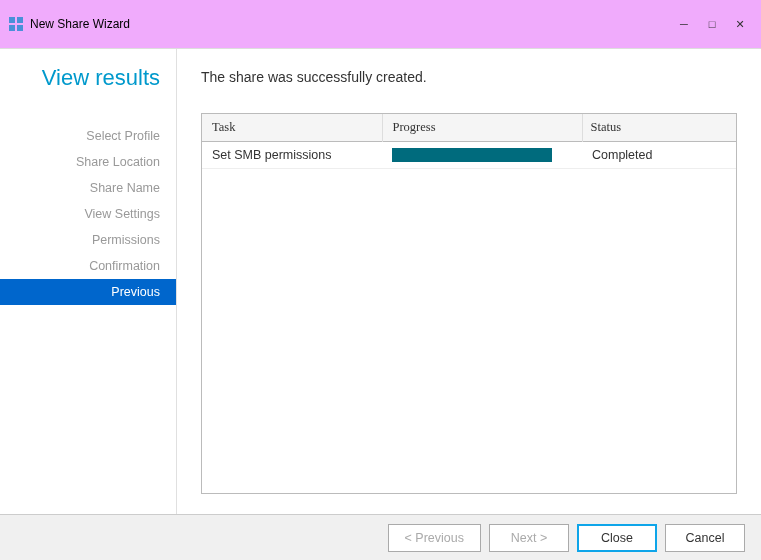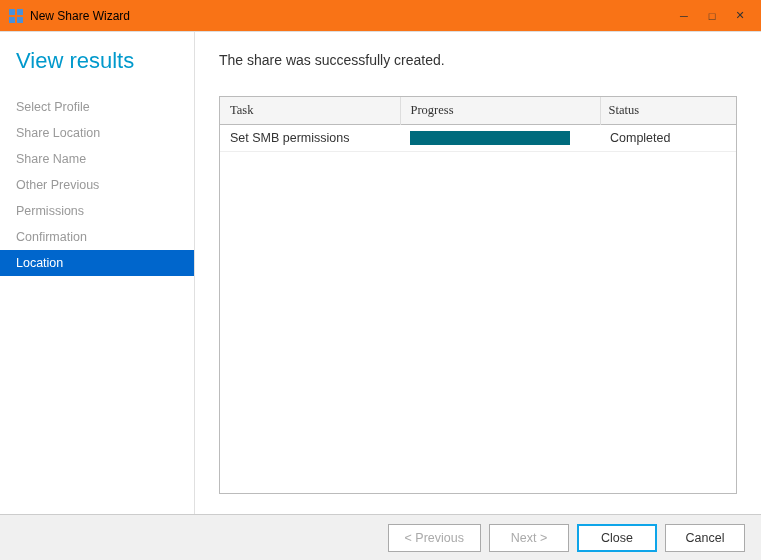--- a/index.html
+++ b/index.html
@@ -8,26 +8,26 @@
       height: 560px;
       font-family: 'Segoe UI', Tahoma, Geneva, Verdana, sans-serif;
       font-size: 13px;
       background: #f0f0f0;
       display: flex;
       flex-direction: column;
     }
 
     
     .title-bar {
-      background: #f97316;
+      background: #f0abfc;
       display: flex;
       align-items: center;
       padding: 6px 8px;
       border-bottom: 1px solid #ddd;
-      height: 32px;
+      height: 49px;
       flex-shrink: 0;
     }
     .title-bar-icon {
       width: 16px;
       height: 16px;
       margin-right: 6px;
       flex-shrink: 0;
     }
     .title-bar-text {
       font-size: 12px;
@@ -54,35 +54,37 @@
     
     .main-content {
       display: flex;
       flex: 1;
       background: #fff;
       overflow: hidden;
     }
 
     
     .sidebar {
-      width: 195px;
+      width: 177px;
       background: #fff;
       padding: 16px 0;
       flex-shrink: 0;
       border-right: 1px solid #e0e0e0;
+      text-align: right;
     }
     .page-title {
       font-size: 22px;
       color: #0099cc;
       font-weight: 300;
       padding: 0 16px 20px 16px;
       line-height: 1.2;
     }
     .nav-items {
       list-style: none;
+      margin-top: 12px;
     }
     .nav-item {
       padding: 6px 16px;
       color: #999;
       font-size: 12.5px;
       cursor: default;
     }
     .nav-item.active {
       background: #0066cc;
       color: #fff;
@@ -198,24 +200,24 @@
 </div>
 
 <div class="main-content">
 
   <div class="sidebar">
     <div class="page-title">View results</div>
     <ul class="nav-items">
     <li class="nav-item">Select Profile</li>
         <li class="nav-item">Share Location</li>
         <li class="nav-item">Share Name</li>
-        <li class="nav-item">Other Previous</li>
+        <li class="nav-item">View Settings</li>
         <li class="nav-item">Permissions</li>
         <li class="nav-item">Confirmation</li>
-        <li class="nav-item active">Location</li>
+        <li class="nav-item active">Previous</li>
       </ul>
   </div>
 
   <div class="right-panel">
     <div class="success-message">The share was successfully created.</div>
     <div class="results-table-wrapper">
       <table class="results-table">
         <thead>
           <tr>
             <th>Task</th>

